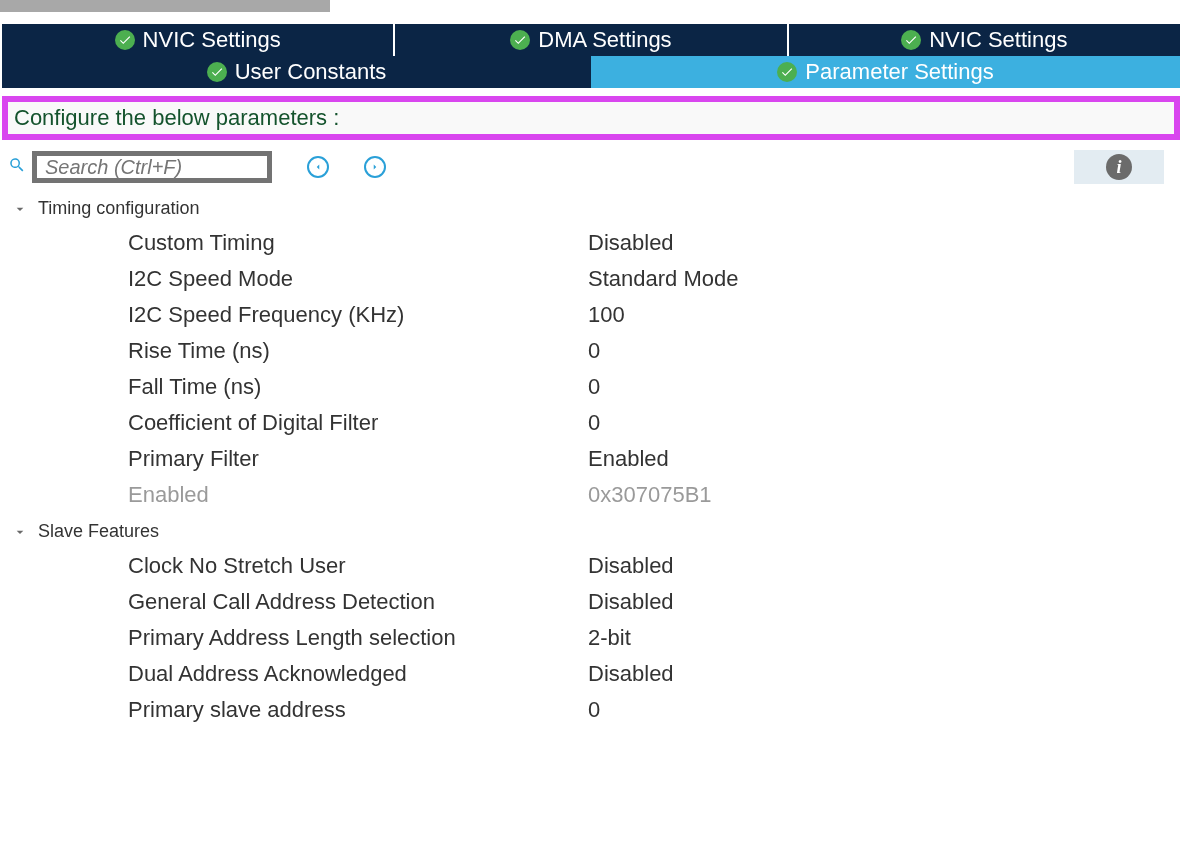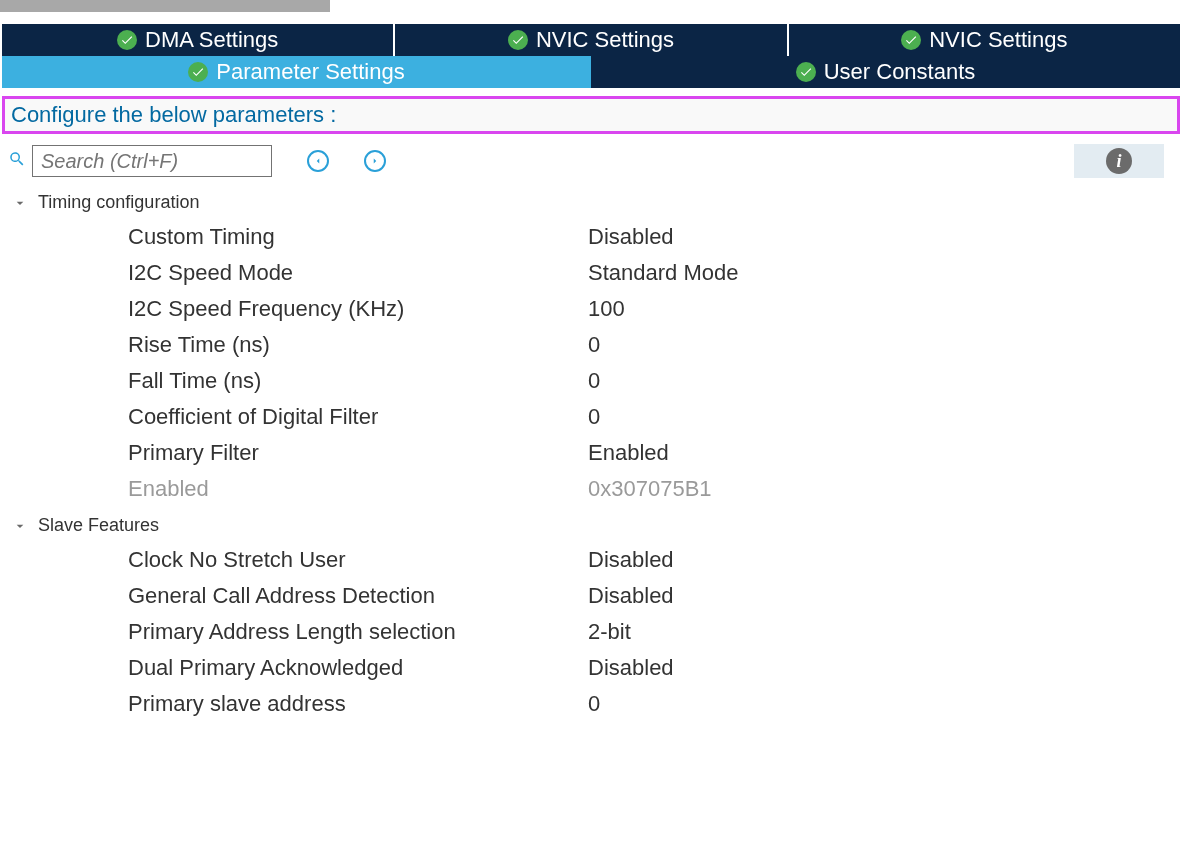--- a/index.html
+++ b/index.html
@@ -53,38 +53,38 @@
   .check-badge {
     width: 20px; height: 20px; border-radius: 50%;
     background: #4caf50;
     display: inline-flex; align-items: center; justify-content: center;
     flex-shrink: 0;
   }
   .check-badge svg { width: 14px; height: 14px; }
   .configure-bar {
     margin: 8px 2px 0 2px;
     width: 1178px;
-    border: 3px solid #d946ef;
+    border: 6px solid #d946ef;
     background: #f9f9f9;
-    color: #0369a1;
+    color: #14532d;
     font-size: 22px;
     padding: 3px 6px;
   }
   .toolbar {
     display: flex;
     align-items: center;
     gap: 10px;
     padding: 10px 8px 10px 8px;
   }
   .search-wrap { display: flex; align-items: center; gap: 6px; }
   .search-icon svg { width: 18px; height: 18px; }
   .search-input {
     width: 240px;
     height: 32px;
-    border: 1px solid #737373;
+    border: 5px solid #737373;
     font-size: 20px;
     font-style: italic;
     color: #888;
     padding: 0 8px;
     background: #fff;
   }
   .nav-btn {
     width: 22px; height: 22px;
     border: 2px solid #2aa0d8;
     border-radius: 50%;
@@ -145,56 +145,56 @@
 
 <div class="tab-rows">
 
   <div class="tab-row1">
     <div class="tab">
       <span class="check-badge">
         <svg viewBox="0 0 24 24">
             <path fill="#fff" d="M9 16.2 4.8 12l-1.4 1.4L9 19 21 7l-1.4-1.4z"></path>
           </svg>
       </span>
+      <span>NVIC Settings</span>
+    </div>
+    <div class="tab">
+      <span class="check-badge">
+        <svg viewBox="0 0 24 24">
+            <path fill="#fff" d="M9 16.2 4.8 12l-1.4 1.4L9 19 21 7l-1.4-1.4z"></path>
+          </svg>
+      </span>
       <span>DMA Settings</span>
     </div>
     <div class="tab">
       <span class="check-badge">
         <svg viewBox="0 0 24 24">
             <path fill="#fff" d="M9 16.2 4.8 12l-1.4 1.4L9 19 21 7l-1.4-1.4z"></path>
           </svg>
       </span>
       <span>NVIC Settings</span>
     </div>
-    <div class="tab">
-      <span class="check-badge">
-        <svg viewBox="0 0 24 24">
-            <path fill="#fff" d="M9 16.2 4.8 12l-1.4 1.4L9 19 21 7l-1.4-1.4z"></path>
-          </svg>
-      </span>
-      <span>NVIC Settings</span>
-    </div>
   </div>
 
   <div class="tab-row2">
+    <div class="tab inactive">
+      <span class="check-badge">
+        <svg viewBox="0 0 24 24">
+            <path fill="#fff" d="M9 16.2 4.8 12l-1.4 1.4L9 19 21 7l-1.4-1.4z"></path>
+          </svg>
+      </span>
+      <span>User Constants</span>
+    </div>
     <div class="tab active">
       <span class="check-badge">
         <svg viewBox="0 0 24 24">
             <path fill="#fff" d="M9 16.2 4.8 12l-1.4 1.4L9 19 21 7l-1.4-1.4z"></path>
           </svg>
       </span>
       <span>Parameter Settings</span>
-    </div>
-    <div class="tab inactive">
-      <span class="check-badge">
-        <svg viewBox="0 0 24 24">
-            <path fill="#fff" d="M9 16.2 4.8 12l-1.4 1.4L9 19 21 7l-1.4-1.4z"></path>
-          </svg>
-      </span>
-      <span>User Constants</span>
     </div>
   </div>
 
 </div>
 
 <div class="configure-bar">Configure the below parameters :</div>
 
 <div class="toolbar">
   <div class="search-wrap">
     <span class="search-icon">
@@ -280,21 +280,21 @@
     </div>
     <div class="param-row">
       <span class="param-label">General Call Address Detection</span>
       <span class="param-value">Disabled</span>
     </div>
     <div class="param-row">
       <span class="param-label">Primary Address Length selection</span>
       <span class="param-value">2-bit</span>
     </div>
     <div class="param-row">
-      <span class="param-label">Dual Primary Acknowledged</span>
+      <span class="param-label">Dual Address Acknowledged</span>
       <span class="param-value">Disabled</span>
     </div>
     <div class="param-row">
       <span class="param-label">Primary slave address</span>
       <span class="param-value">0</span>
     </div>
   </div>
 
 </div>
 

